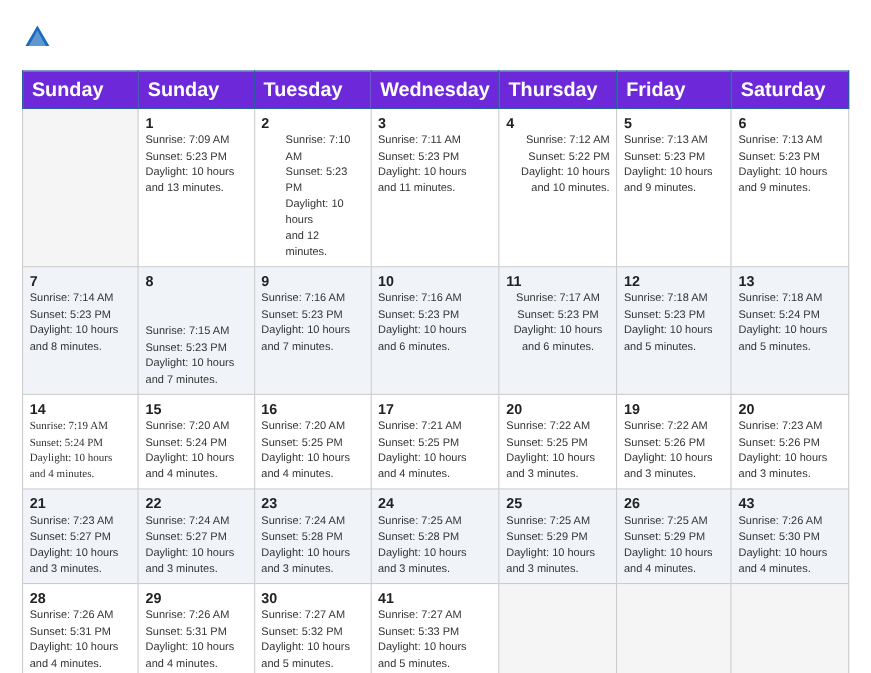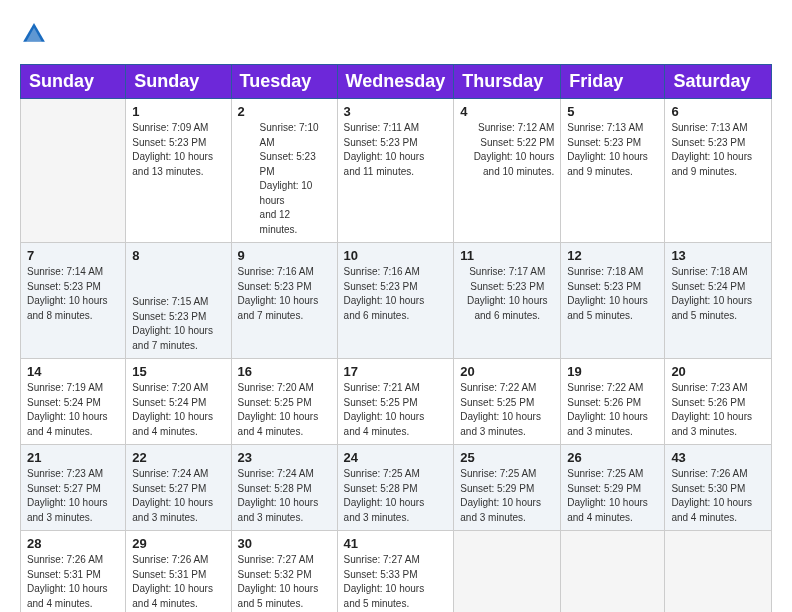--- a/index.html
+++ b/index.html
@@ -212,21 +212,21 @@
           <span class="day-number">13</span>
           <div class="day-info" style="white-space: pre-line;">Sunrise: 7:18 AM
 Sunset: 5:24 PM
 Daylight: 10 hours
 and 5 minutes.</div>
         </td>
       </tr>
       <tr>
         <td>
           <span class="day-number">14</span>
-          <div class="day-info" style="white-space: pre-line;">Sunrise: 7:19 AM
+          <div class="day-info" style="white-space: pre-line; font-family: Liberation Serif, serif;">Sunrise: 7:19 AM
 Sunset: 5:24 PM
 Daylight: 10 hours
 and 4 minutes.</div>
         </td>
         <td>
           <span class="day-number">15</span>
           <div class="day-info" style="white-space: pre-line;">Sunrise: 7:20 AM
 Sunset: 5:24 PM
 Daylight: 10 hours
 and 4 minutes.</div>

